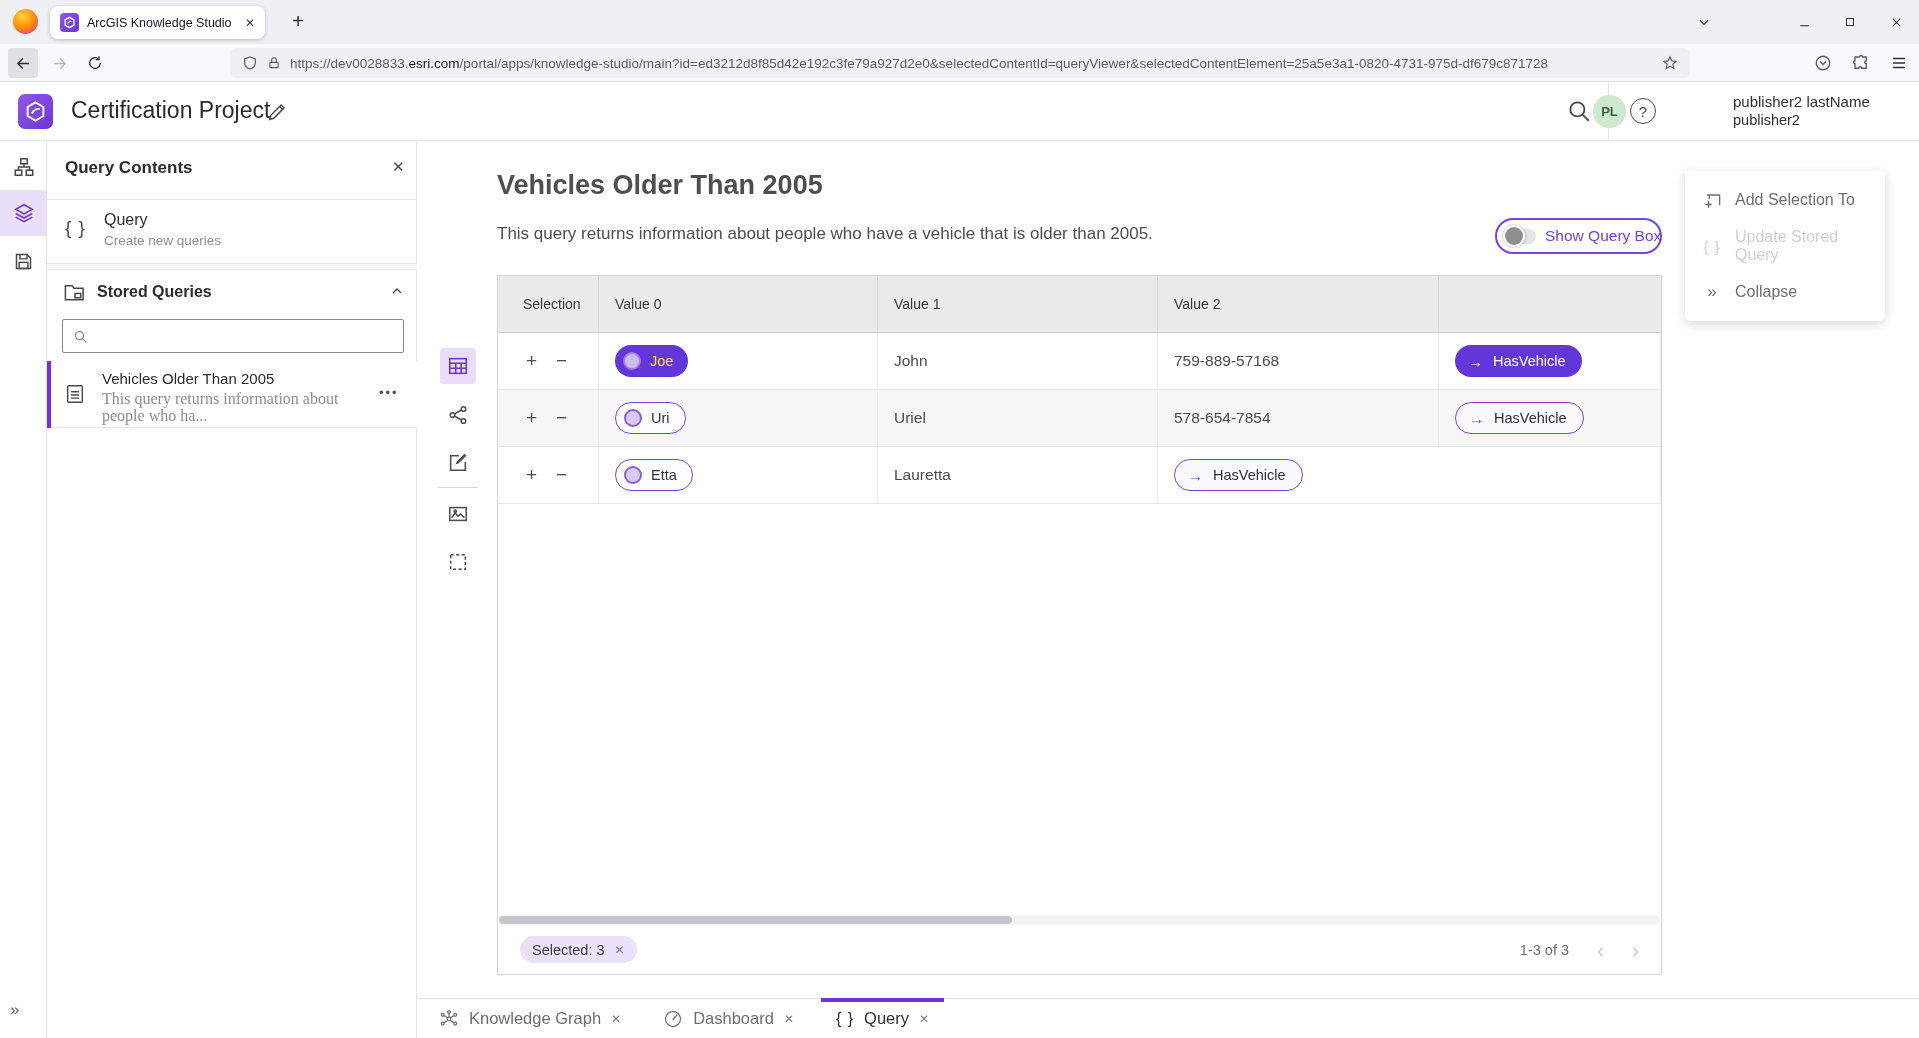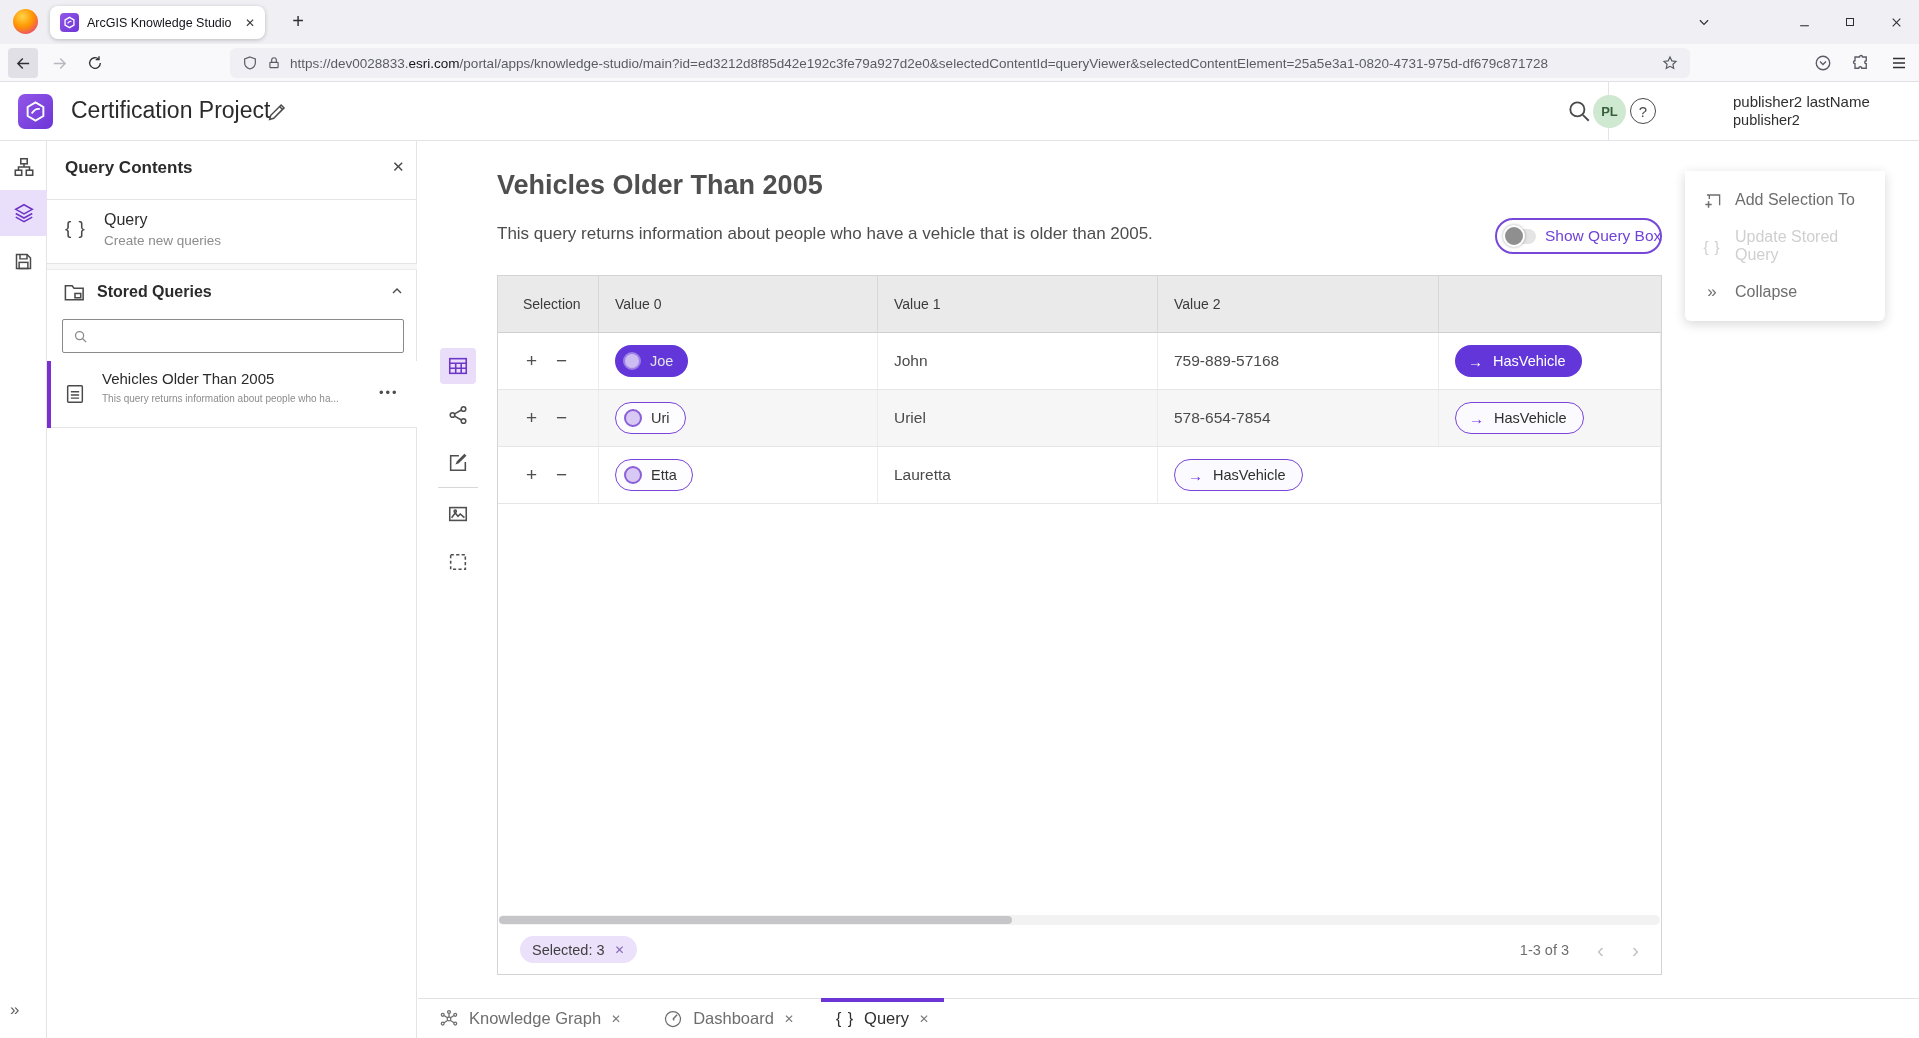--- a/index.html
+++ b/index.html
@@ -78,21 +78,21 @@
   .sq-folder { position:absolute; left:16px; top:11px; }
   .sq-label { position:absolute; left:50px; top:13px; font-size:16px; font-weight:600; color:#2b2b2b; }
   .sq-chevron { position:absolute; left:342px; top:13px; }
   .sq-search { position:absolute; left:15px; top:178px; width:342px; height:34px; border:1px solid #8a8a8a;
                border-radius:2px; background:#fff; display:flex; align-items:center; padding:0 10px; gap:8px; }
   .stored-item { position:absolute; left:0; top:220px; width:370px; height:67px; background:#fff;
                  border-bottom:1px solid #e6e6e6; }
   .si-bar { position:absolute; left:0; top:0; width:4px; height:67px; background:#7b2fd1; }
   .si-icon { position:absolute; left:17px; top:22px; }
   .si-title { position:absolute; left:55px; top:9px; font-size:15px; color:#2b2b2b; }
-  .si-desc { position:absolute; left:55px; top:29px; width:250px; font-size:10px; line-height:17px; color:#8c8c8c; }
+  .si-desc { position:absolute; left:55px; top:29px; width:250px; font-size:16px; line-height:17px; color:#8c8c8c;font-family:Liberation Serif, serif; }
   .si-kebab { position:absolute; left:332px; top:24px; font-size:13px; letter-spacing:2px; color:#4f4f4f; }
 
   
   .toolrail-btn { position:absolute; width:36px; height:36px; left:440px; display:flex; align-items:center;
                   justify-content:center; border-radius:4px; color:#4f4f4f; }
   .toolrail-btn.sel { background:#e9ddfa; color:#6d35c8; }
   .toolrail-div { position:absolute; left:438px; top:487px; width:40px; height:1px; background:#d8d8d8; }
 
   
   .page-title { position:absolute; left:497px; top:170px; font-size:27px; font-weight:600; color:#4f4f4f; }
@@ -115,21 +115,21 @@
   .gh-cell.c0 { padding-left:25px; }
   .grid-row { flex:0 0 57px; display:flex; border-bottom:1px solid #e6e6e6; background:#fff; }
   .grid-row.alt { background:#f6f6f6; }
   .gr-cell { display:flex; align-items:center; padding-left:16px; border-right:1px solid #ececec;
              font-size:15.5px; color:#4a4a4a; }
   .sel-cell { padding-left:28px; gap:19px; font-size:19px; color:#4f4f4f; }
   .sel-cell span { cursor:default; }
   .entity-pill { display:inline-flex; align-items:center; height:32px; border-radius:16px;
                  padding:0 15px 0 8px; gap:9px; font-size:14.5px; }
   .entity-pill .dot { width:18px; height:18px; border-radius:50%; }
-  .pill-filled { background:#6236d9; color:#e5e5e5; }
+  .pill-filled { background:#6236d9; color:#fde047; }
   .pill-filled .dot { background:#cdbcf2; border:2px solid #9d7fe6; }
   .pill-outline { background:#fdfcff; border:1.5px solid #7a45d8; color:#333; }
   .pill-outline .dot { background:#d8c9f4; border:2px solid #8a5fd8; }
   .rel-pill { display:inline-flex; align-items:center; height:32px; border-radius:16px;
               padding:0 16px 0 13px; gap:10px; font-size:14.5px; }
   .rel-pill .arr { font-size:15px; }
   .rel-filled { background:#6236d9; color:#fff; }
   .rel-outline { background:#fbfaff; border:1.5px solid #7a45d8; color:#2f2f2f; }
   .rel-outline .arr { color:#6d2fe0; }
   .grid-spacer { flex:1; }

